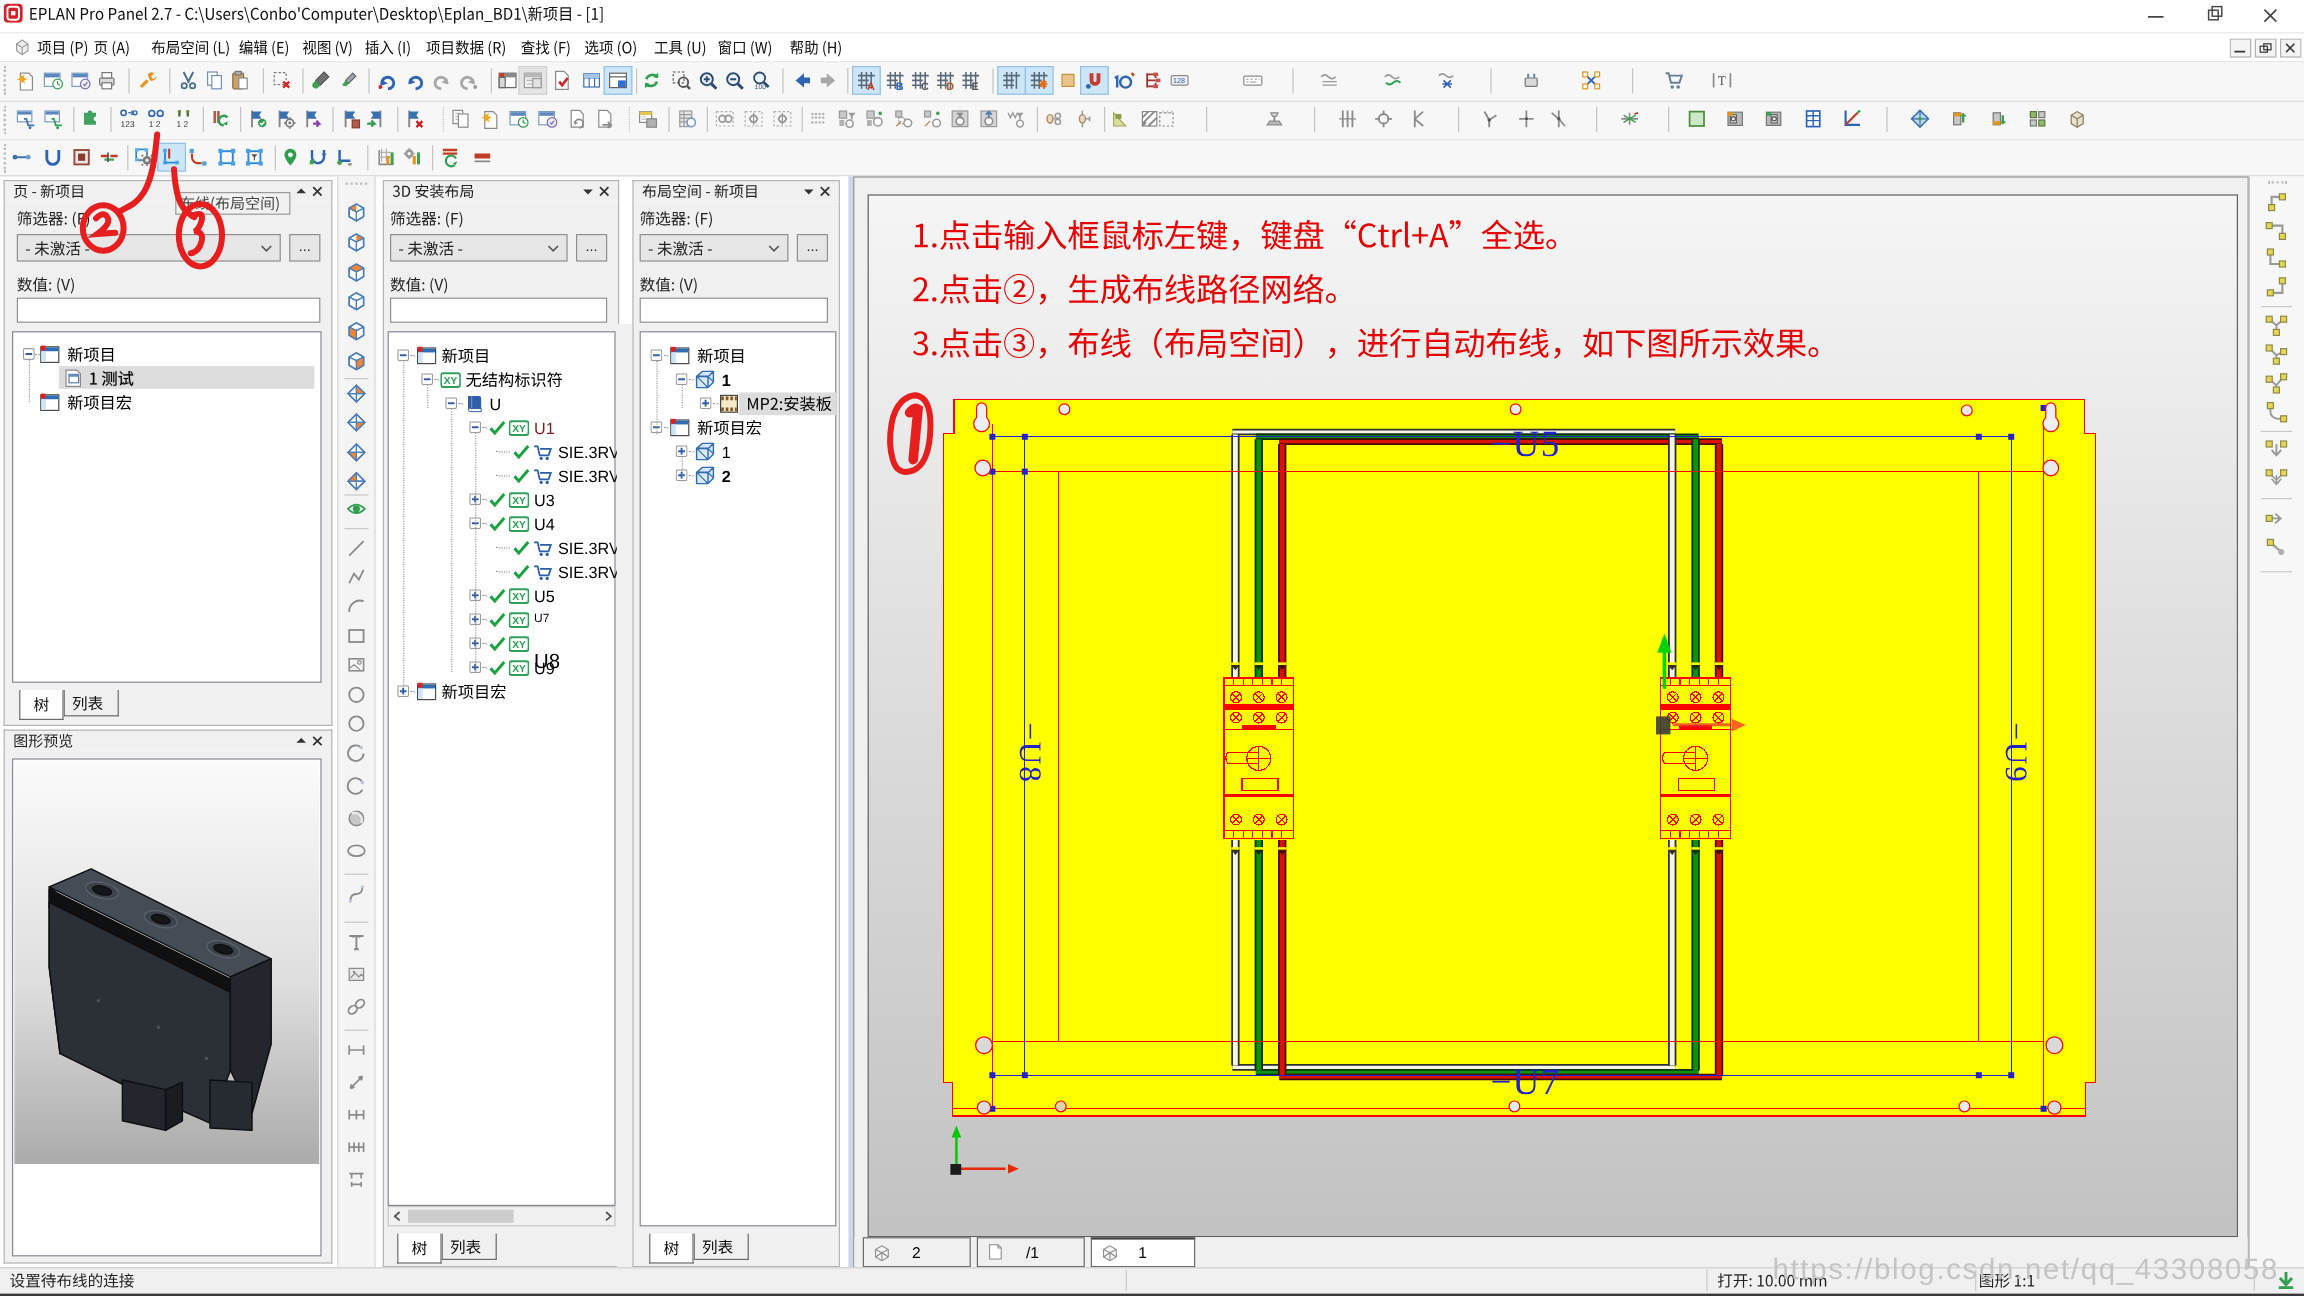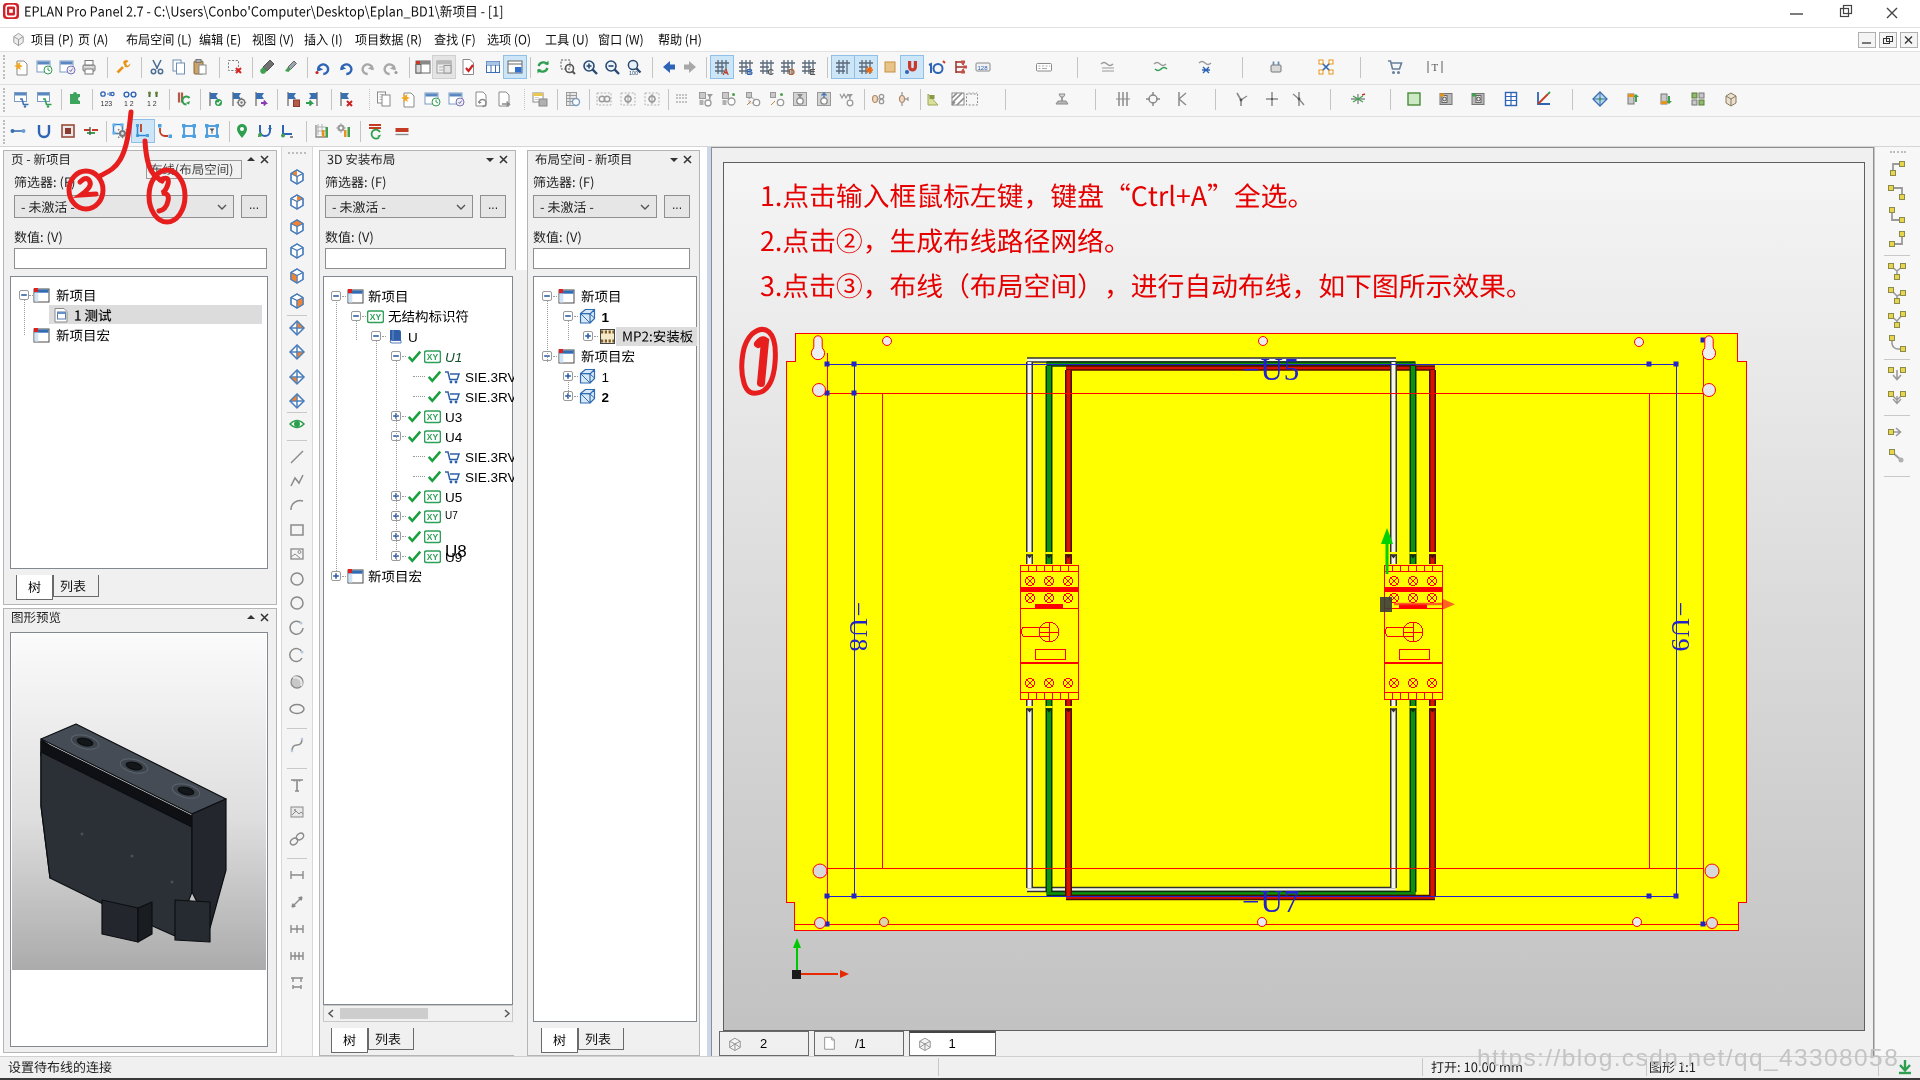--- a/index.html
+++ b/index.html
@@ -944,21 +944,21 @@
     <path d="M2.2 5h5.6" stroke="#2f5fa8" stroke-width="1.6"></path>
   </svg>
 <div style="left:402px;top:356px;width:4px;height:1px;border-top:1px dotted #9a9a9a"></div>
 <svg style="left:407px;top:349px" width="15" height="15" viewBox="0 0 17 17">
     <path d="M2 9l4 4.5L15 3" fill="none" stroke="#18a03c" stroke-width="2.8"></path>
   </svg>
 <svg style="left:424px;top:348px" width="17" height="17" viewBox="0 0 17 17">
     <rect x="0.5" y="3" width="16" height="11.5" fill="#fff" stroke="#2fa05a" stroke-width="1.6" rx="2"></rect>
     <text x="2.8" y="12.3" font-size="8.5" font-weight="bold" fill="#2fa05a" font-family="Liberation Sans">XY</text>
   </svg>
-<div style="left:445px;top:349.5px;font-size:13.5px;color:#14532d;font-style:italic;">U1</div>
+<div style="left:445px;top:349.5px;font-size:13.5px;color:#7f1d1d;">U1</div>
 <div style="left:413px;top:376px;width:12px;height:1px;border-top:1px dotted #9a9a9a"></div>
 <svg style="left:427px;top:369px" width="15" height="15" viewBox="0 0 17 17">
     <path d="M2 9l4 4.5L15 3" fill="none" stroke="#18a03c" stroke-width="2.8"></path>
   </svg>
 <svg style="left:444px;top:368px" width="17" height="17" viewBox="0 0 17 17">
     <path d="M1 4h3l1.8 7.5h7.4L15 6H6" fill="none" stroke="#2f5fa8" stroke-width="1.5"></path>
     <circle cx="7" cy="14" r="1.4" fill="#2f5fa8"></circle>
     <circle cx="12" cy="14" r="1.4" fill="#2f5fa8"></circle>
   </svg>
 <div style="left:465px;top:369.5px;font-size:13.5px;color:#000;">SIE.3RV</div>

